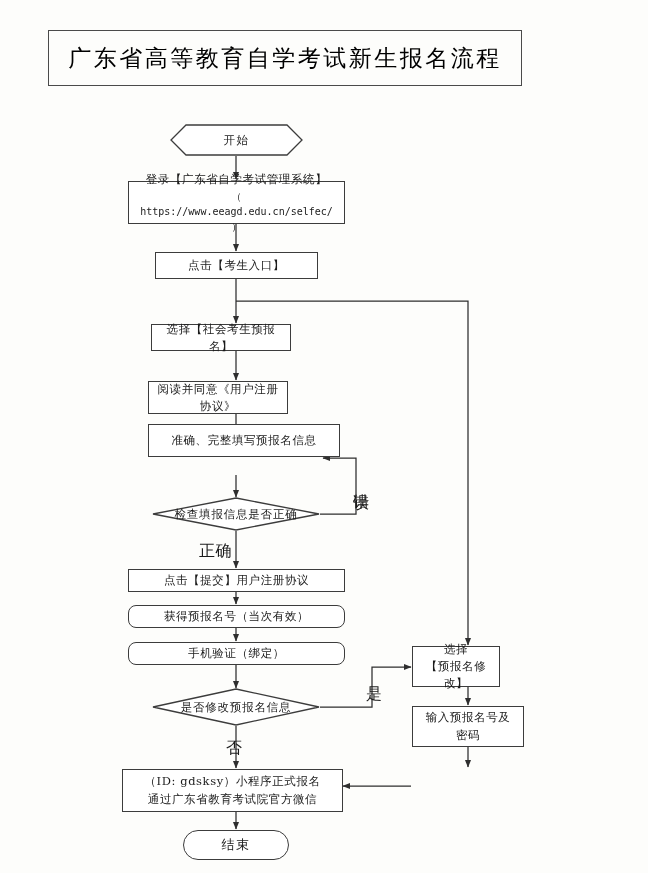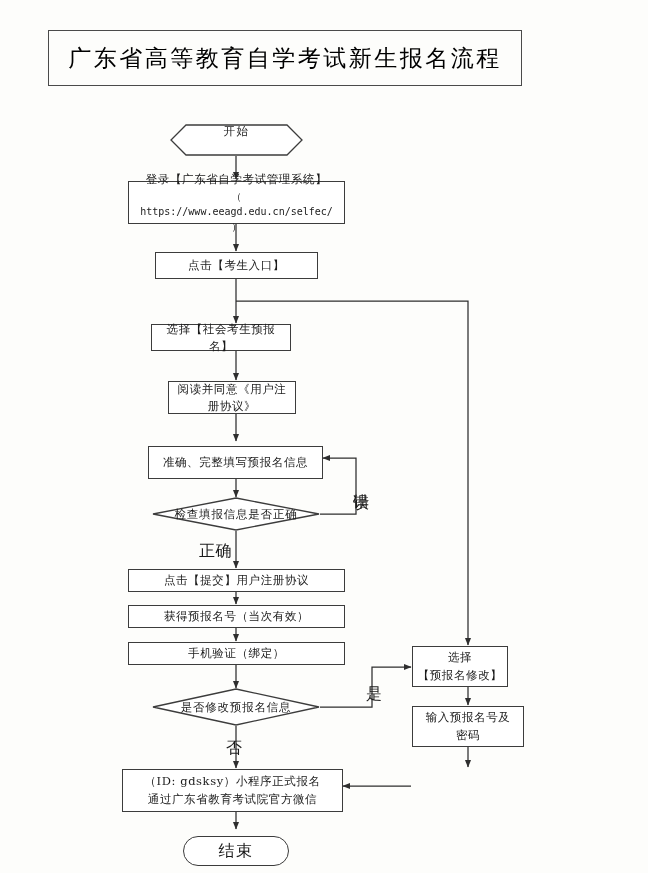--- a/index.html
+++ b/index.html
@@ -60,21 +60,21 @@
     font-family: "DejaVu Sans Mono", "Liberation Mono", monospace;
     font-size: 10px;
     letter-spacing: 0;
   }
 
   
   .hex {
     position: absolute;
     box-sizing: border-box;
     display: flex;
-    align-items: flex-start;
+    align-items: center;
     justify-content: center;
     font-size: 11.5px;
     letter-spacing: 1.5px;
     color: #1a1a1a;
   }
   .hex svg { position: absolute; left: 0; top: 0; }
   .hex span { position: relative; z-index: 2; }
 
   
   .diamond {
@@ -93,24 +93,23 @@
   
   .stadium {
     position: absolute;
     box-sizing: border-box;
     background: #ffffff;
     border: 1.3px solid #3c3c3c;
     border-radius: 18px;
     display: flex;
     align-items: center;
     justify-content: center;
-    font-size: 16px;
+    font-size: 13px;
     letter-spacing: 1.5px;
     color: #1a1a1a;
-    margin-top: 6px;
   }
 
   
   #wires {
     position: absolute;
     left: 0; top: 0;
     width: 648px; height: 873px;
     pointer-events: none;
     z-index: 1;
   }
@@ -199,64 +198,64 @@
   </div>
 
   <div class="node" style="left:155px; top:252px; width:163px; height:27px;">
     <span>点击【考生入口】</span>
   </div>
 
   <div class="node" style="left:151px; top:324px; width:140px; height:27px;">
     <span>选择【社会考生预报名】</span>
   </div>
 
-  <div class="node" style="left:148px; top:381px; width:128px; height:33px;margin-left:20px;">
+  <div class="node" style="left:148px; top:381px; width:140px; height:33px;">
     <span>阅读并同意《用户注册协议》</span>
   </div>
 
-  <div class="node" style="left:148px; top:446px; width:175px; height:33px;">
+  <div class="node" style="left:148px; top:424px; width:192px; height:33px;">
     <span>准确、完整填写预报名信息</span>
   </div>
 
   <div class="diamond" style="left:152px; top:497px; width:168px; height:34px;">
     <svg width="168" height="34" viewBox="0 0 168 34">
       <polygon points="84,1 167,17 84,33 1,17" fill="#ffffff" stroke="#3c3c3c" stroke-width="1.3"></polygon>
     </svg>
     <span>检查填报信息是否正确</span>
   </div>
 
   <div class="node" style="left:128px; top:569px; width:217px; height:23px;">
     <span>点击【提交】用户注册协议</span>
   </div>
 
-  <div class="node" style="left:128px; top:605px; width:217px; height:23px;">
+  <div class="node" style="left:128px; top:605px; width:217px; height:23px;border-radius:8px;">
     <span>获得预报名号（当次有效）</span>
   </div>
 
-  <div class="node" style="left:128px; top:642px; width:217px; height:23px;">
+  <div class="node" style="left:128px; top:642px; width:217px; height:23px;border-radius:8px;">
     <span>手机验证（绑定）</span>
   </div>
 
   <div class="diamond" style="left:152px; top:688px; width:168px; height:38px;">
     <svg width="168" height="38" viewBox="0 0 168 38">
       <polygon points="84,1 167,19 84,37 1,19" fill="#ffffff" stroke="#3c3c3c" stroke-width="1.3"></polygon>
     </svg>
     <span>是否修改预报名信息</span>
   </div>
 
   <div class="node two-line" style="left:122px; top:769px; width:221px; height:43px; flex-direction:column;">
     <div>（ID: gdsksy）小程序正式报名</div>
     <div>通过广东省教育考试院官方微信</div>
   </div>
 
   <div class="stadium" style="left:183px; top:830px; width:106px; height:30px;">
     <span>结束</span>
   </div>
 
-  <div class="node two-line" style="left:412px; top:646px; width:96px; height:41px; flex-direction:column;">
+  <div class="node two-line" style="left:412px; top:646px; width:88px; height:41px; flex-direction:column;">
     <div>选择</div>
     <div>【预报名修改】</div>
   </div>
 
   <div class="node two-line" style="left:412px; top:706px; width:112px; height:41px; flex-direction:column;">
     <div>输入预报名号及</div>
     <div>密码</div>
   </div>
 
 

